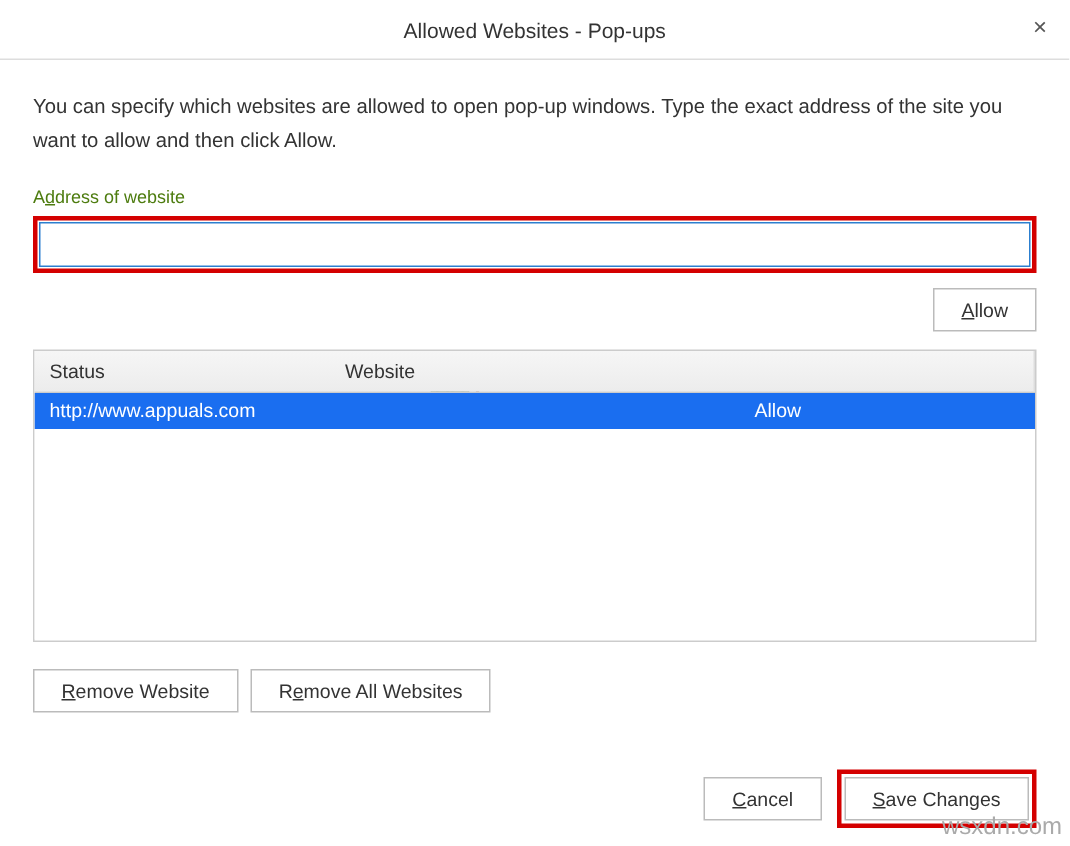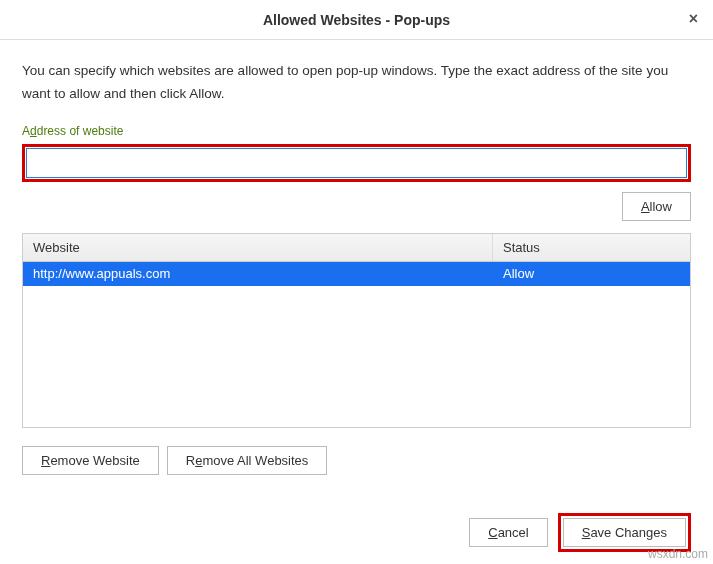--- a/index.html
+++ b/index.html
@@ -1,18 +1,18 @@
 <!DOCTYPE html>
 <html><head>
   <meta charset="utf-8">
   <style>
     * { box-sizing: border-box; margin: 0; padding: 0; font-family: "Segoe UI", Arial, sans-serif; }
     body { width: 713px; height: 564px; background: #fff; font-size: 13px; color: #222; position: relative; }
     
-    .titlebar { height: 40px; border-bottom: 1px solid #ddd; display: flex; align-items: center; justify-content: center; position: relative; font-weight: bold; }
+    .titlebar { height: 40px; border-bottom: 1px solid #ddd; display: flex; align-items: center; justify-content: center; position: relative; }
     .titlebar-title { font-size: 14px; color: #333; }
     .close-x { position: absolute; right: 15px; top: 10px; font-size: 16px; color: #555; cursor: pointer; }
     
     .content { padding: 20px 22px; }
     .description { color: #333; font-size: 13.5px; line-height: 1.7; margin-bottom: 18px; }
     
     .field-label { font-size: 12px; color: #4d7c0f; margin-bottom: 6px; margin-top: 11px; }
     .underline { text-decoration: underline; }
     
     .input-wrap { border: 3px solid #d40000; padding: 1px; margin-bottom: 10px; }
@@ -30,21 +30,21 @@
     .tr { height: 24px; display: flex; background: #1a6ef0; color: #fff; }
     .td { padding: 3px 10px; font-size: 13px; display: flex; align-items: center; }
     .td-website { flex: 0 0 470px; }
     .td-status { flex: 1; }
     
     .remove-row { margin-top: 18px; display: flex; gap: 8px; }
     
     .footer-row { position: absolute; bottom: 12px; right: 22px; display: flex; gap: 10px; align-items: center; }
     .save-wrap { border: 3px solid #d40000; padding: 2px; text-decoration: underline; }
     
-    .watermark { position: absolute; right: 5px; bottom: 3px; font-size: 12px; color: #aaa; }
+    .watermark { position: absolute; right: 5px; bottom: 3px; font-size: 16px; color: #aaa; }
     
     
     .bg-mark { position: absolute; left: 270px; top: 245px; opacity: 0.55; pointer-events: none; z-index: 0; }
     .bg-mark .logo-text { font-weight: bold; color: #2a7a3a; font-size: 22px; letter-spacing: 1px; }
     .bg-mark .logo-sub { background: #e6b84f; color: #4a6a2a; font-size: 9px; padding: 3px 6px; display: inline-block; }
     .bg-mark .doodle { width: 70px; height: 80px; display: inline-block; vertical-align: middle; }
   </style>
 </head>
 <body>
 
@@ -81,22 +81,22 @@
       <line x1="48" y1="15" x2="58" y2="45" stroke="#a0522d" stroke-width="2"></line>
     </svg>
     <span style="display:inline-block; vertical-align:middle;">
       <div class="logo-text">APPUALS</div>
       <div class="logo-sub">TECH HOW-TO'S FROM THE EXPERTS!</div>
     </span>
   </div>
 
   <div class="table-wrap" style="position:relative; z-index:1; background:transparent;">
     <div class="table-head">
+      <div class="th th-status">Status</div>
       <div class="th th-website">Website</div>
-      <div class="th th-status">Status</div>
     </div>
     <div class="table-body" style="background:transparent;">
       <div class="tr">
         <div class="td td-website">http://www.appuals.com</div>
         <div class="td td-status">Allow</div>
       </div>
       <div style="height:140px; background:#fff;"></div>
     </div>
   </div>
 

